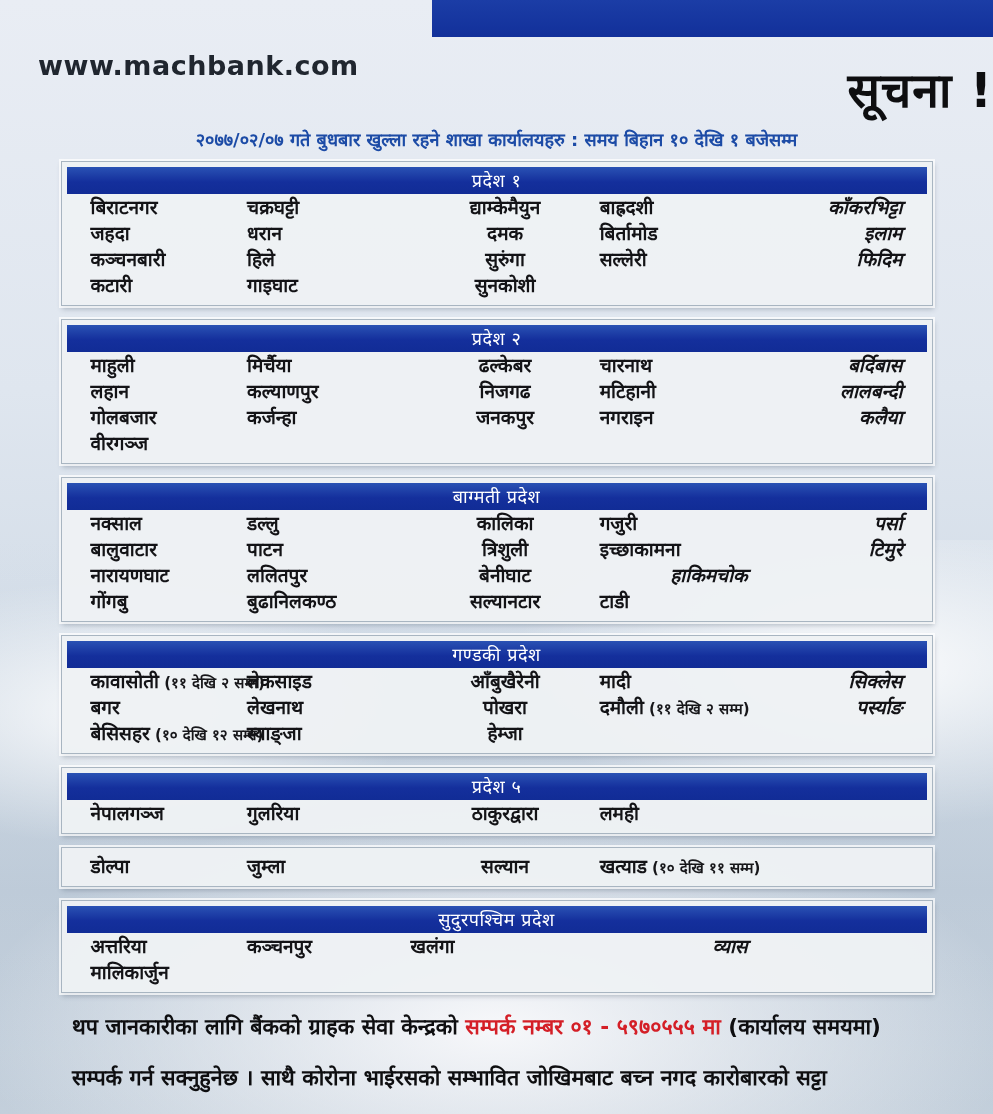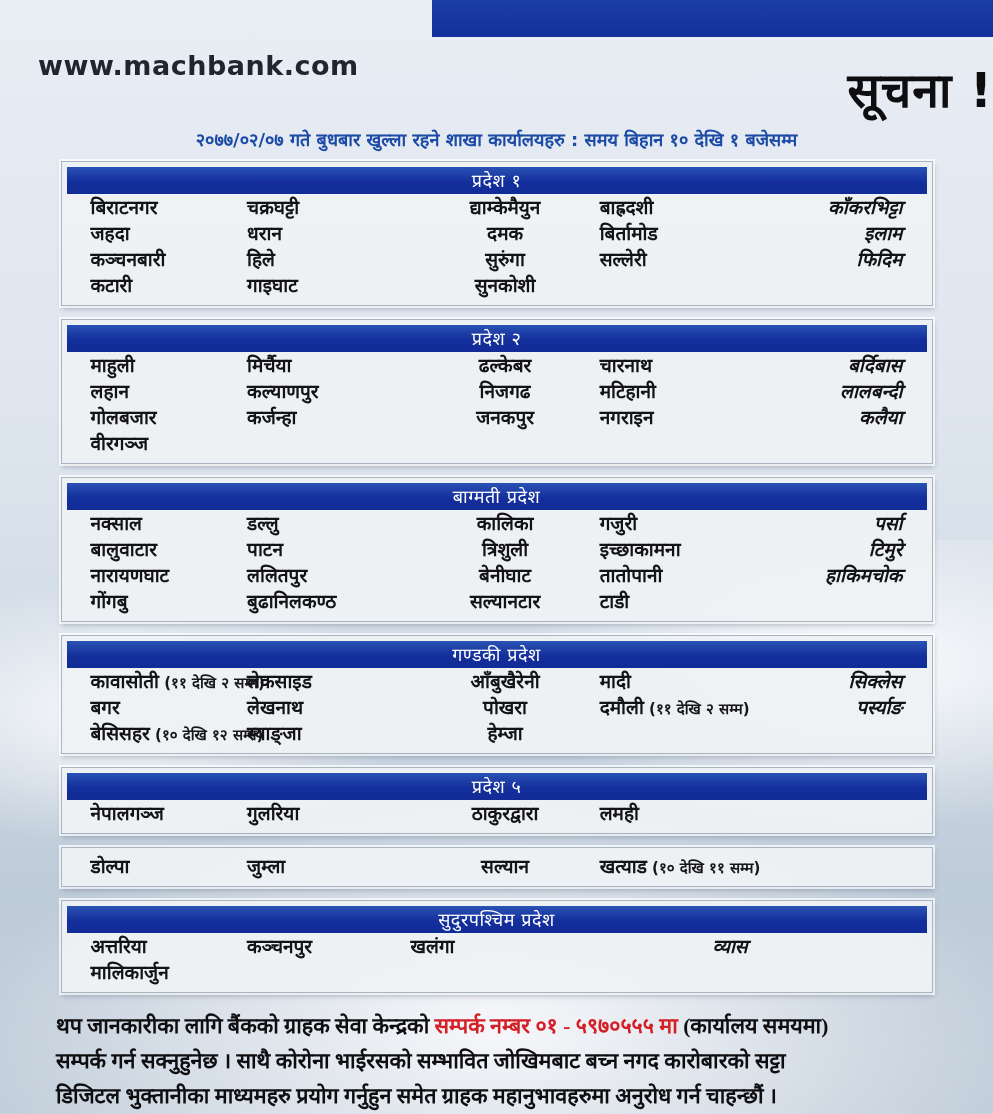--- a/index.html
+++ b/index.html
@@ -35,21 +35,21 @@
   .row{display:grid;grid-template-columns:21% 19% 22% 20% 18%;align-items:center;height:26px;}
   .cell{font-size:19px;font-weight:700;color:#131316;white-space:nowrap;}
   .cell.c0{text-align:left;padding-left:24px;}
   .cell.c1{text-align:left;}
   .cell.c2{text-align:center;}
   .cell.c3{text-align:left;}
   .cell.c4{text-align:right;padding-right:24px;font-style:italic;}
   .bname.heavy{font-weight:900;}
   .bnote{font-size:15px;font-weight:700;color:#17171a;}
   .footer{position:relative;margin:16px 0 0 56px;width:902px;font-size:21.5px;font-weight:700;color:#0e0e10;line-height:35px;}
-  .footer p{margin:0;font-family:Liberation Serif, serif;}
+  .footer p{margin:16px;}
   .red{color:#d41f27;}
 </style>
 </head>
 <body>
 
 <div class="topbar">
   <span class="website">www.machbank.com</span>
   <div class="top-strip"></div>
 </div>
 
@@ -132,21 +132,20 @@
         <div class="cell c0"><span class="bname">बालुवाटार</span></div>
         <div class="cell c1"><span class="bname">पाटन</span></div>
         <div class="cell c2"><span class="bname">त्रिशुली</span></div>
         <div class="cell c3"><span class="bname">इच्छाकामना</span></div>
         <div class="cell c4"><span class="bname">टिमुरे</span></div>
       </div>
       <div class="row">
         <div class="cell c0"><span class="bname heavy">नारायणघाट</span></div>
         <div class="cell c1"><span class="bname">ललितपुर</span></div>
         <div class="cell c2"><span class="bname heavy">बेनीघाट</span></div>
-        <div class="cell c3"><span class="bname">तातोपानी</span></div>
         <div class="cell c4"><span class="bname">हाकिमचोक</span></div>
       </div>
       <div class="row">
         <div class="cell c0"><span class="bname">गोंगबु</span></div>
         <div class="cell c1"><span class="bname">बुढानिलकण्ठ</span></div>
         <div class="cell c2"><span class="bname">सल्यानटार</span></div>
         <div class="cell c3"><span class="bname">टाडी</span></div>
         <div class="cell c4"></div>
       </div>
     </div>

